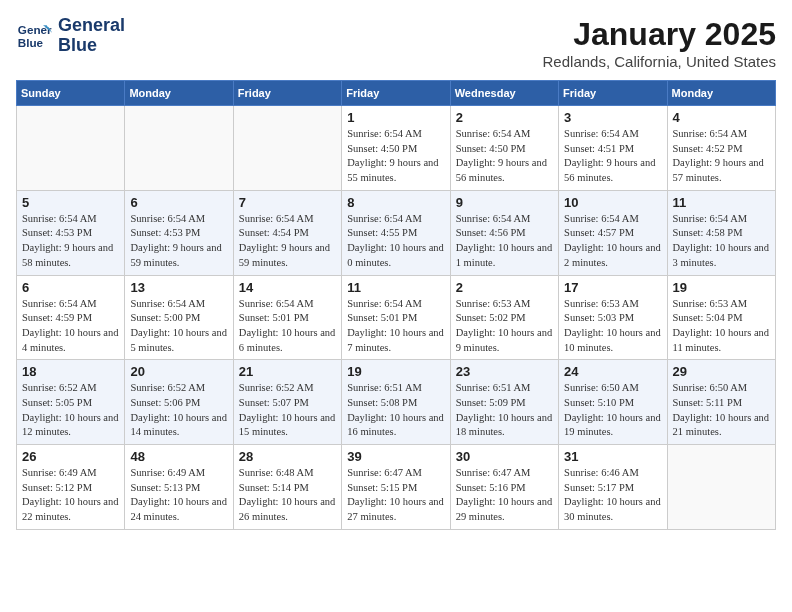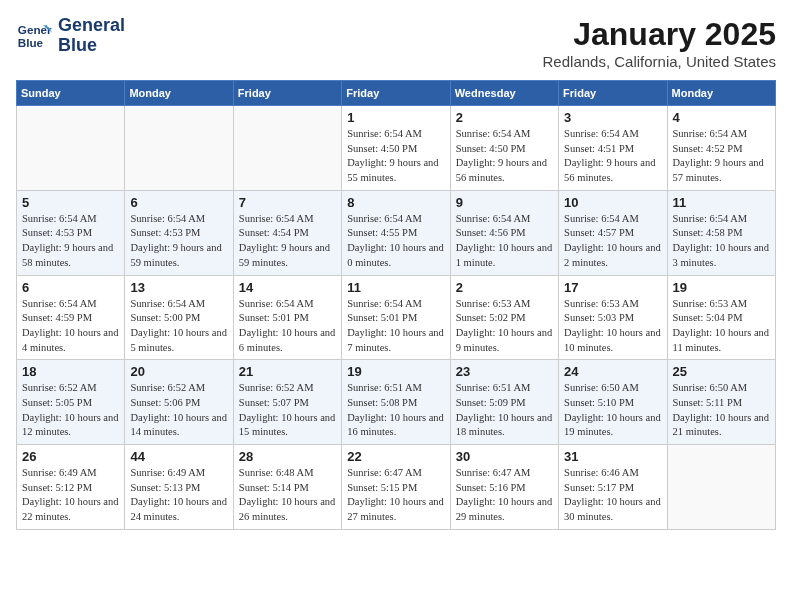--- a/index.html
+++ b/index.html
@@ -230,39 +230,39 @@
         </td>
         <td>
           <div class="day-num">23</div>
           <div class="day-info">Sunrise: 6:51 AM<br>Sunset: 5:09 PM<br>Daylight: 10 hours and 18 minutes.</div>
         </td>
         <td>
           <div class="day-num">24</div>
           <div class="day-info">Sunrise: 6:50 AM<br>Sunset: 5:10 PM<br>Daylight: 10 hours and 19 minutes.</div>
         </td>
         <td>
-          <div class="day-num">25</div>
+          <div class="day-num">29</div>
           <div class="day-info">Sunrise: 6:50 AM<br>Sunset: 5:11 PM<br>Daylight: 10 hours and 21 minutes.</div>
         </td>
       </tr>
       <tr>
         <td>
           <div class="day-num">26</div>
           <div class="day-info">Sunrise: 6:49 AM<br>Sunset: 5:12 PM<br>Daylight: 10 hours and 22 minutes.</div>
         </td>
         <td>
-          <div class="day-num">44</div>
+          <div class="day-num">48</div>
           <div class="day-info">Sunrise: 6:49 AM<br>Sunset: 5:13 PM<br>Daylight: 10 hours and 24 minutes.</div>
         </td>
         <td>
           <div class="day-num">28</div>
           <div class="day-info">Sunrise: 6:48 AM<br>Sunset: 5:14 PM<br>Daylight: 10 hours and 26 minutes.</div>
         </td>
         <td>
-          <div class="day-num">22</div>
+          <div class="day-num">39</div>
           <div class="day-info">Sunrise: 6:47 AM<br>Sunset: 5:15 PM<br>Daylight: 10 hours and 27 minutes.</div>
         </td>
         <td>
           <div class="day-num">30</div>
           <div class="day-info">Sunrise: 6:47 AM<br>Sunset: 5:16 PM<br>Daylight: 10 hours and 29 minutes.</div>
         </td>
         <td>
           <div class="day-num">31</div>
           <div class="day-info">Sunrise: 6:46 AM<br>Sunset: 5:17 PM<br>Daylight: 10 hours and 30 minutes.</div>
         </td>

